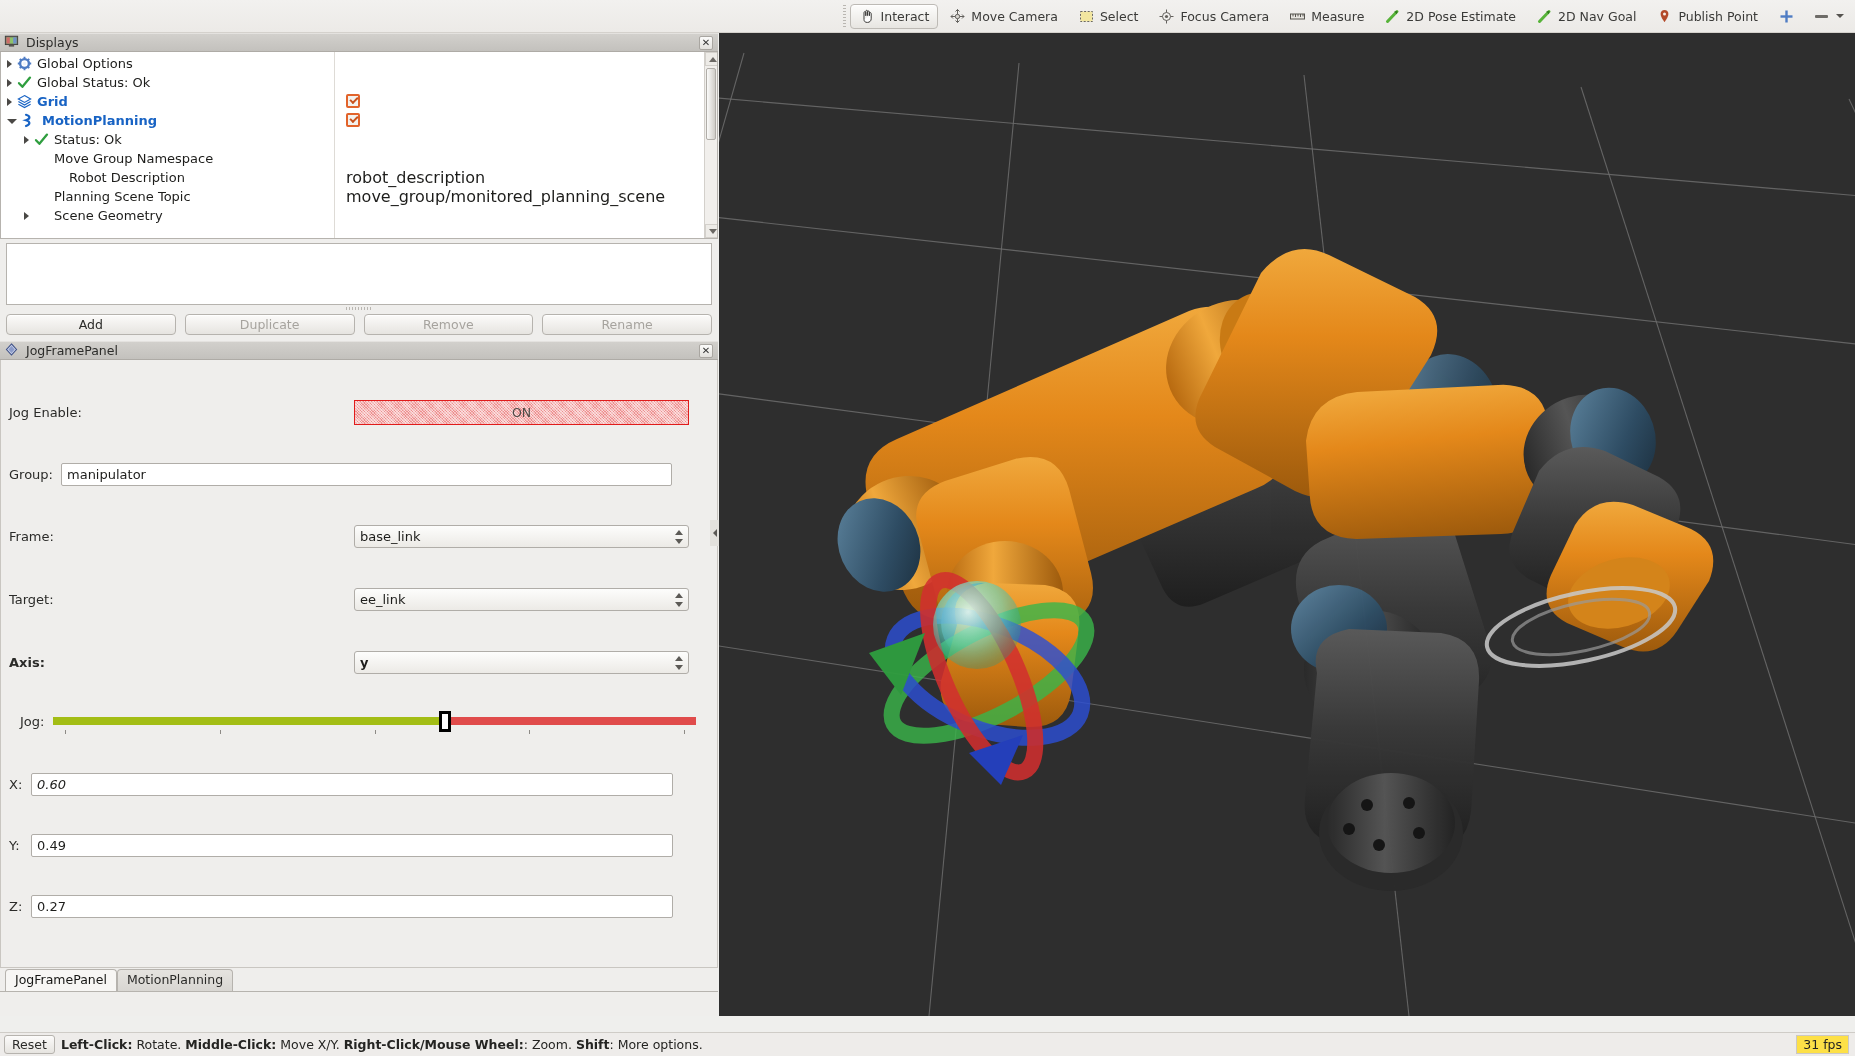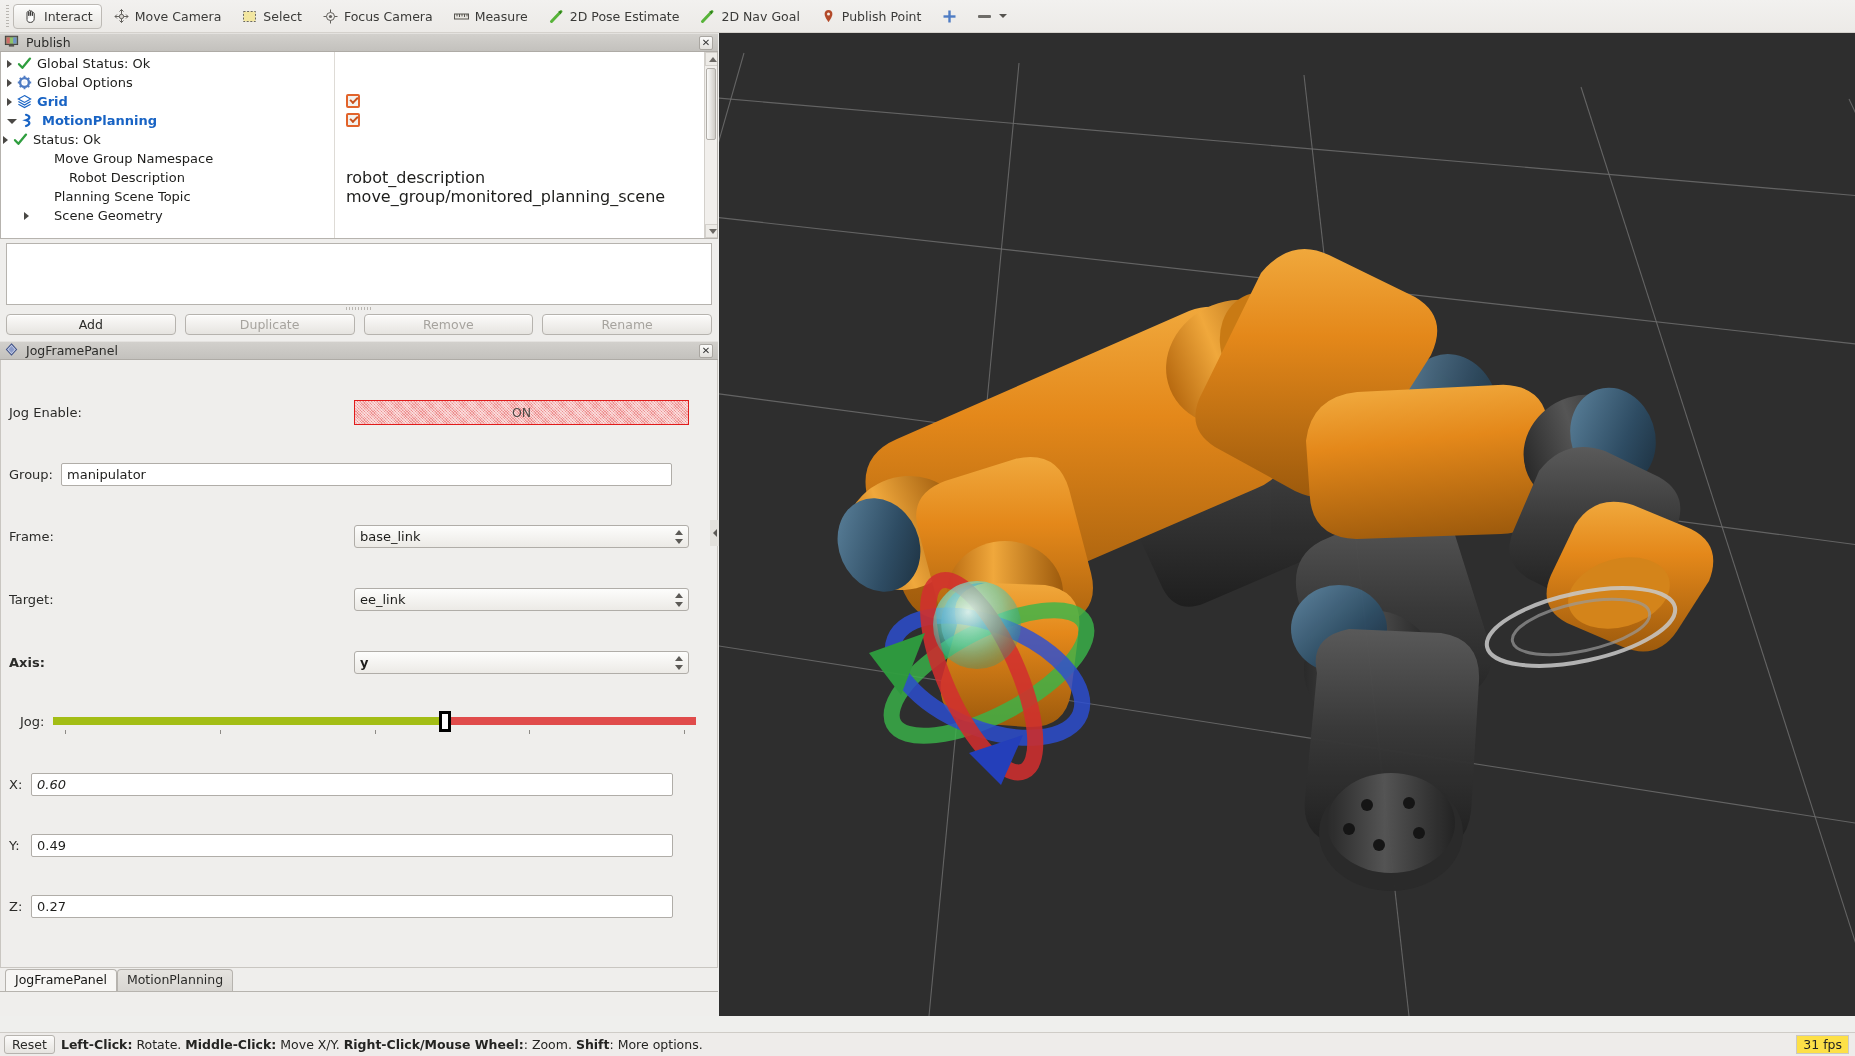--- a/index.html
+++ b/index.html
@@ -13,21 +13,21 @@
   }
   * { box-sizing: border-box; }
 
   #app { position: relative; width: 1855px; height: 1056px; }
 
   
   .toolbar {
     position: absolute; left: 0; top: 0; width: 1855px; height: 33px;
     background: linear-gradient(to bottom, #f2f1ef 0%, #eceae7 100%);
     border-bottom: 1px solid #d4d1cc;
-    display: flex; align-items: center; padding-left: 4px;
+    display: flex; align-items: center; padding-left: 4px; justify-content: flex-end;
   }
   .tb-handle {
     width: 7px; height: 24px; margin-right: 2px;
     background-image: repeating-linear-gradient(to bottom, #b9b6b1 0 1px, transparent 1px 3px);
     background-size: 3px 3px; background-position: 2px 4px; background-repeat: repeat-y;
   }
   .tb-btn {
     display: flex; align-items: center; gap: 5px;
     height: 25px; padding: 0 8px; margin-right: 2px;
     border: 1px solid transparent; border-radius: 3px;
@@ -363,44 +363,44 @@
     <div class="panel-title">
       <span class="tb-icon">
         <svg viewBox="0 0 17 17" width="15" height="15">
           <rect x="1.5" y="2.5" width="14" height="9.5" fill="#6c6a66" stroke="#3d3b38"></rect>
           <rect x="2.8" y="3.8" width="11.4" height="7" fill="#8fc26a"></rect>
           <rect x="2.8" y="3.8" width="3.8" height="7" fill="#cf6a6a"></rect>
           <rect x="10.4" y="3.8" width="3.8" height="7" fill="#7090c8"></rect>
           <rect x="5.5" y="12" width="6" height="2.3" fill="#57554f"></rect>
         </svg>
       </span>
-      <span class="pt-label">Publish</span>
+      <span class="pt-label">Displays</span>
       <span class="panel-close">✕</span>
     </div>
 
     <div class="displays-body">
       <div class="tree-col-split"></div>
       <div id="tree-rows" style="padding-top:2px;">
-          <div class="tree-row" style="padding-left: 4px;">
-            <span class="expander "></span>
-            <span class="tree-ico"><svg viewBox="0 0 15 15" width="15" height="15">
-                <path d="M2 8.2l3.4 3.6L13 2.6" fill="none" stroke="#2f9e3f" stroke-width="2.3" stroke-linecap="round" stroke-linejoin="round"></path>
-              </svg></span>
-            <span class="tree-label">Global Status: Ok</span>
-          </div>
           <div class="tree-row" style="padding-left: 4px;">
             <span class="expander "></span>
             <span class="tree-ico"><svg viewBox="0 0 15 15" width="15" height="15">
                 <circle cx="7.5" cy="7.5" r="4.4" fill="none" stroke="#4f7cc4" stroke-width="2.4"></circle>
                 <g stroke="#4f7cc4" stroke-width="1.9">
                   <path d="M7.5 .8v2.6M7.5 11.6v2.6M.8 7.5h2.6M11.6 7.5h2.6M2.8 2.8l1.8 1.8M10.4 10.4l1.8 1.8M12.2 2.8l-1.8 1.8M4.6 10.4l-1.8 1.8"></path>
                 </g>
                 <circle cx="7.5" cy="7.5" r="1.7" fill="#eef2fa"></circle>
               </svg></span>
             <span class="tree-label">Global Options</span>
+          </div>
+          <div class="tree-row" style="padding-left: 4px;">
+            <span class="expander "></span>
+            <span class="tree-ico"><svg viewBox="0 0 15 15" width="15" height="15">
+                <path d="M2 8.2l3.4 3.6L13 2.6" fill="none" stroke="#2f9e3f" stroke-width="2.3" stroke-linecap="round" stroke-linejoin="round"></path>
+              </svg></span>
+            <span class="tree-label">Global Status: Ok</span>
           </div>
           <div class="tree-row" style="padding-left: 4px;">
             <span class="expander "></span>
             <span class="tree-ico"><svg viewBox="0 0 15 15" width="15" height="15">
                 <g fill="none" stroke="#1863c4" stroke-width="1.2">
                   <path d="M7.5 1.6L13.6 5 7.5 8.4 1.4 5z"></path>
                   <path d="M1.4 7.6L7.5 11 13.6 7.6"></path>
                   <path d="M1.4 10.2L7.5 13.6 13.6 10.2"></path>
                 </g>
               </svg></span>
@@ -408,21 +408,21 @@
             <span class="tree-chk"></span>
           </div>
           <div class="tree-row" style="padding-left: 4px;">
             <span class="expander open"></span>
             <span class="tree-ico"><svg viewBox="0 0 15 15" width="15" height="15">
                 <path d="M4 1.8c4.5 1.3 4.5 4 0 5.4 4.5 1.3 4.5 4.3 0 5.8" fill="none" stroke="#1863c4" stroke-width="2.2" stroke-linecap="round"></path>
               </svg></span>
             <span class="tree-label blue">MotionPlanning</span>
             <span class="tree-chk"></span>
           </div>
-          <div class="tree-row" style="">
+          <div class="tree-row" style="padding-left: 21px;">
             <span class="expander "></span>
             <span class="tree-ico"><svg viewBox="0 0 15 15" width="15" height="15">
                 <path d="M2 8.2l3.4 3.6L13 2.6" fill="none" stroke="#2f9e3f" stroke-width="2.3" stroke-linecap="round" stroke-linejoin="round"></path>
               </svg></span>
             <span class="tree-label">Status: Ok</span>
           </div>
           <div class="tree-row" style="padding-left: 21px;">
             <span class="expander none"></span>
             <span class="tree-ico"></span>
             <span class="tree-label">Move Group Namespace</span>

